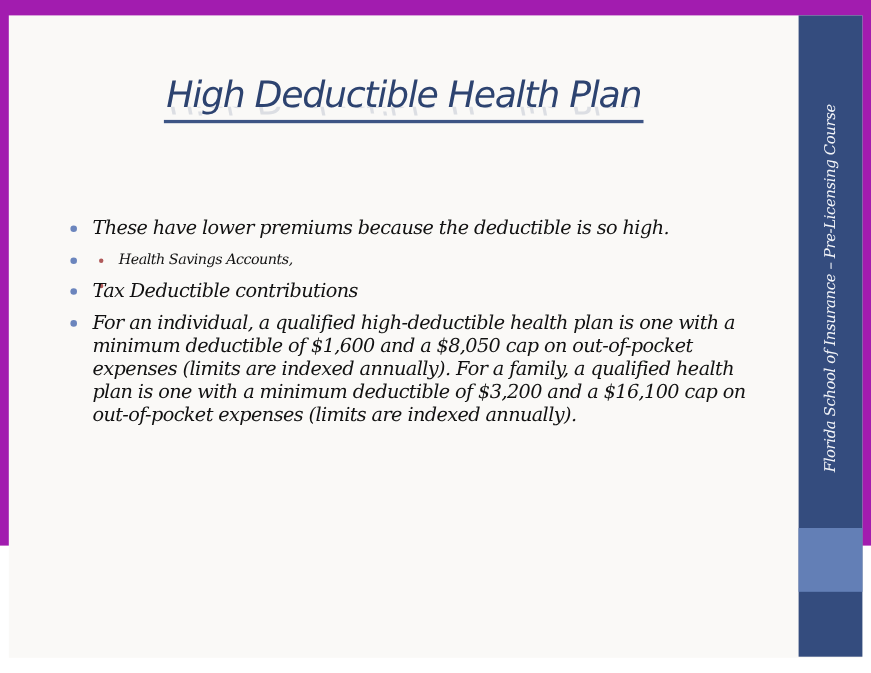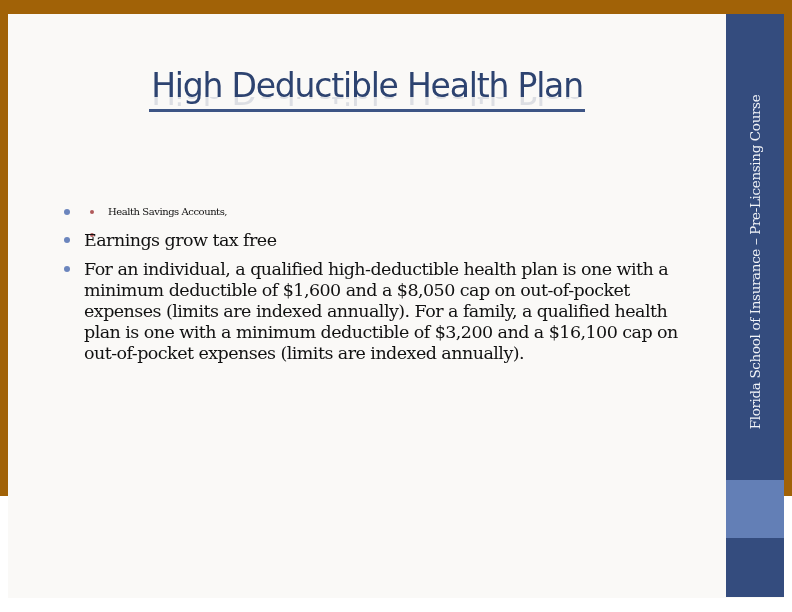--- a/index.html
+++ b/index.html
@@ -7,21 +7,22 @@
       padding: 0;
       width: 792px;
       height: 612px;
       background: #ffffff;
       overflow: hidden;
     }
     .page {
       position: relative;
       width: 792px;
       height: 496px;
-      background: #a16207;
+      background: #a21caf;
+      font-style: italic;
     }
     .slide {
       position: absolute;
       left: 8px;
       top: 14px;
       width: 776px;
       height: 584px;
       background: #faf9f7;
     }
     .title-wrap {
@@ -90,21 +91,21 @@
       background: #6b85bd;
     }
     ul.level2 {
       list-style: none;
       margin: 4px 0 0 0;
       padding: 0;
     }
     ul.level2 > li {
       position: relative;
       padding-left: 24px;
-      font-size: 10px;
+      font-size: 13px;
       line-height: 20px;
       margin-bottom: 3px;
       letter-spacing: -0.45px;
     }
     ul.level2 > li > .bullet {
       position: absolute;
       left: 6px;
       top: 8px;
       width: 4px;
       height: 4px;
@@ -149,33 +150,37 @@
       <div class="title">
         <span>High Deductible Health Plan</span>
         <div class="title-reflection">High Deductible Health Plan</div>
       </div>
     </div>
 
     <div class="content">
       <ul class="level1">
         <li>
           <span class="bullet"></span>
+          <span>These have lower premiums because the deductible is so high.</span>
+        </li>
+        <li>
+          <span class="bullet"></span>
           <ul class="level2">
             <li>
               <span class="bullet"></span>
               <span>Health Savings Accounts,</span>
             </li>
             <li>
               <span class="bullet"></span>
             </li>
           </ul>
         </li>
         <li>
           <span class="bullet"></span>
-          <span>Earnings grow tax free</span>
+          <span>Tax Deductible contributions</span>
         </li>
         <li>
           <span class="bullet"></span>
           <span>For an individual, a qualified high-deductible health plan is one with a minimum deductible of $1,600 and a $8,050 cap on out-of-pocket expenses (limits are indexed annually).  For a family, a qualified health plan is one with a minimum deductible of $3,200 and a $16,100 cap on out-of-pocket expenses (limits are indexed annually).</span>
         </li>
       </ul>
     </div>
   </div>
 
   <div class="sidebar">

